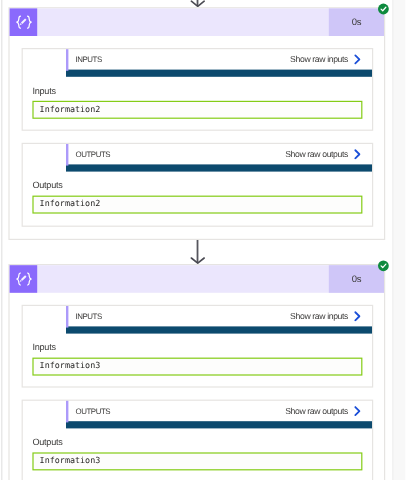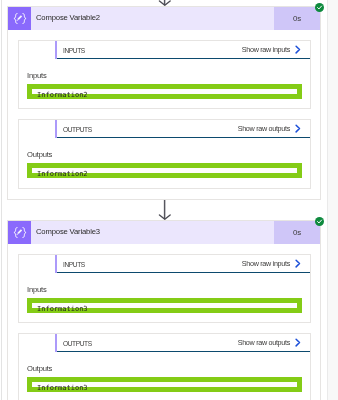--- a/index.html
+++ b/index.html
@@ -31,31 +31,31 @@
   .card-badge.b2{top:217px;}
 
   
   .sec{position:absolute;left:18px;width:293px;box-sizing:border-box;
        border:1px solid #e6e4e2;background:#ffffff;}
   .sec.s1{top:40px;height:69px;}
   .sec.s2{top:119px;height:70px;}
   .sec.s3{top:254px;height:69px;}
   .sec.s4{top:333px;height:70px;}
 
-  .sec-head{position:relative;height:17px;border-bottom:1px solid #0c4a6e;margin-left:36px;}
+  .sec-head{position:relative;height:17px;border-bottom:6px solid #0c4a6e;margin-left:36px;}
   .sec-accent{position:absolute;left:0;top:0;width:2px;height:18px;background:#ac9afa;}
   .sec-label{position:absolute;left:8px;top:1px;height:18px;line-height:18px;
              font-size:6.6px;color:#3b3a39;letter-spacing:-0.4px;}
   .sec-toggle{position:absolute;right:20px;top:0;height:18px;line-height:18px;
               font-size:7.2px;color:#3b3a39;white-space:nowrap;letter-spacing:-0.3px;}
   .sec-chev{position:absolute;right:9px;top:4px;line-height:0;font-size:0;}
 
   .f-label{position:absolute;left:8px;top:30px;font-size:7.6px;color:#3b3a39;letter-spacing:-0.2px;}
   .f-box{position:absolute;left:8px;top:43px;width:275px;height:15px;box-sizing:border-box;
-         border:5px solid #84cc16;background:#fdfdfc;}
+         border:1px solid #84cc16;background:#fdfdfc;}
   .f-val{position:absolute;left:5px;top:2px;font-family:"DejaVu Sans Mono",monospace;
          font-size:7px;color:#201f1e;white-space:pre;}
 
   .arrow{position:absolute;left:153px;line-height:0;font-size:0;}
   .arrow.a1{top:-10px;}
   .arrow.a2{top:199px;}
 </style>
 </head>
 <body>
 
@@ -85,40 +85,38 @@
         <g fill="none" stroke="#ffffff" stroke-width="1.0" stroke-linecap="round" stroke-linejoin="round">
           <path d="M9.05 6.5 C7.65 6.5 7.75 8.05 7.6 9.35 C7.45 10.7 6.65 11.35 5.95 11.5 C6.65 11.65 7.45 12.3 7.6 13.65 C7.75 14.95 7.65 16.5 9.05 16.5"></path>
           <path d="M14.95 6.5 C16.35 6.5 16.25 8.05 16.4 9.35 C16.55 10.7 17.35 11.35 18.05 11.5 C17.35 11.65 16.55 12.3 16.4 13.65 C16.25 14.95 16.35 16.5 14.95 16.5"></path>
         </g>
         <g fill="#ffffff" opacity="0.92">
           <path d="M12.9 8.35 L14.1 9.55 L10.65 13.0 L9.45 11.8 Z"></path>
           <path d="M9.2 12.15 L10.3 13.25 L8.4 13.95 Z"></path>
         </g>
       </svg>
       </div>
-      <div class="card-title">Compose Variable2</div>
       <div class="card-dur">0s</div>
     </div>
   </div>
 
   <div class="card c2">
     <div class="card-head">
       <div class="card-icon">
         <svg width="24" height="23" viewBox="0 0 24 23" xmlns="http://www.w3.org/2000/svg" aria-hidden="true">
         <g fill="none" stroke="#ffffff" stroke-width="1.0" stroke-linecap="round" stroke-linejoin="round">
           <path d="M9.05 6.5 C7.65 6.5 7.75 8.05 7.6 9.35 C7.45 10.7 6.65 11.35 5.95 11.5 C6.65 11.65 7.45 12.3 7.6 13.65 C7.75 14.95 7.65 16.5 9.05 16.5"></path>
           <path d="M14.95 6.5 C16.35 6.5 16.25 8.05 16.4 9.35 C16.55 10.7 17.35 11.35 18.05 11.5 C17.35 11.65 16.55 12.3 16.4 13.65 C16.25 14.95 16.35 16.5 14.95 16.5"></path>
         </g>
         <g fill="#ffffff" opacity="0.92">
           <path d="M12.9 8.35 L14.1 9.55 L10.65 13.0 L9.45 11.8 Z"></path>
           <path d="M9.2 12.15 L10.3 13.25 L8.4 13.95 Z"></path>
         </g>
       </svg>
       </div>
-      <div class="card-title">Compose Variable3</div>
       <div class="card-dur">0s</div>
     </div>
   </div>
 
   <div class="card-badge b1">
     <svg width="9" height="9" viewBox="0 0 9 9" xmlns="http://www.w3.org/2000/svg" aria-hidden="true">
       <path d="M2.55 4.55 L3.95 5.95 L6.55 3.05" fill="none" stroke="#ffffff" stroke-width="1.0" stroke-linecap="round" stroke-linejoin="round"></path>
     </svg>
   </div>
   <div class="card-badge b2">

